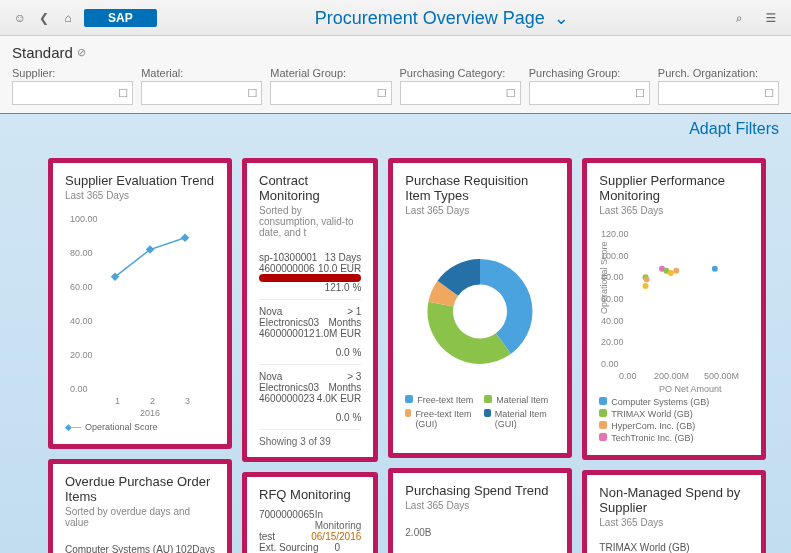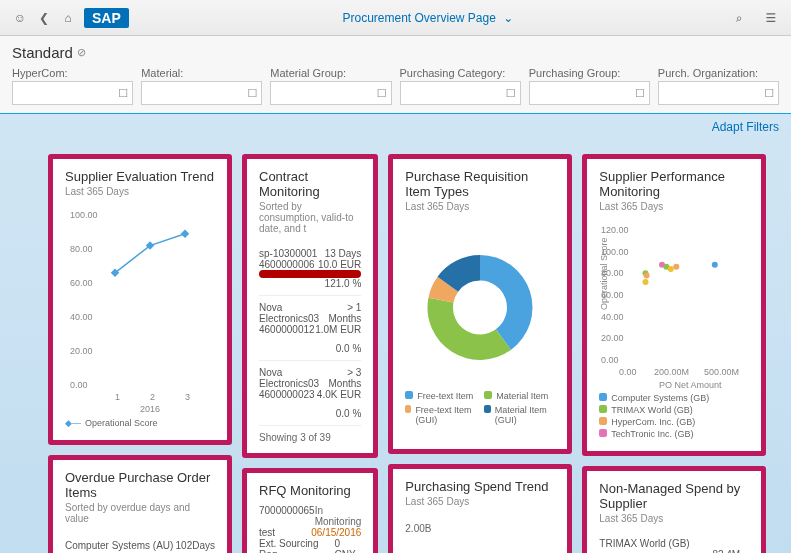--- a/index.html
+++ b/index.html
@@ -1,30 +1,30 @@
 <!DOCTYPE html>
 <html><head>
 <meta charset="utf-8">
 <style>
 *{box-sizing:border-box;margin:0;padding:0;font-family:Arial,Helvetica,sans-serif}
 body{background:linear-gradient(180deg,#d5e8f5 0%,#c0dcf0 100%);font-size:12px;color:#333;width:791px}
 .shell-header{height:36px;background:linear-gradient(180deg,#f5f5f5,#eaeaea);border-bottom:1px solid #ccc;display:flex;align-items:center;padding:0 8px}
 .shell-header .hbtn{width:24px;height:24px;display:flex;align-items:center;justify-content:center;color:#666;cursor:pointer}
-.sap-logo{background:#0070b8;color:#fff;font-weight:bold;font-size:14px;padding:2px 8px;border-radius:2px;margin-left:4px}
-.page-title{flex:1;text-align:center;color:#0070b8;font-size:12px}
+.sap-logo{background:#0070b8;color:#fff;font-weight:bold;font-size:12px;padding:2px 24px;border-radius:2px;margin-left:4px}
+.page-title{flex:1;text-align:center;color:#0070b8;font-size:18px}
 .page-title .dd{color:#0070b8;margin-left:4px}
 .shell-right{display:flex;gap:8px;color:#666}
 .filter-bar{background:#f7f7f7;border-bottom:1px solid #0ea5e9;padding:8px 12px 8px}
 .variant{font-size:15px;color:#333;display:flex;align-items:center;gap:4px;margin-bottom:6px}
 .variant .pin{color:#888;font-size:11px}
 .filters-row{display:flex;gap:8px}
 .filter{flex:1}
 .filter label{display:block;font-size:11px;color:#666;margin-bottom:2px}
 .filter-input{height:24px;border:1px solid #ccc;background:#fff;width:100%;position:relative;display:flex;align-items:center;justify-content:flex-end;padding-right:4px;color:#888;font-size:11px}
-.adapt{text-align:right;padding:6px 12px 10px;font-size:12px}
+.adapt{text-align:right;padding:6px 12px 10px;font-size:16px}
 .adapt a{color:#0070b8;cursor:pointer}
 .cards{padding:10px 48px;display:grid;grid-template-columns:repeat(4,1fr);gap:10px}
 .card{background:#fff;border:5px solid #be185d;border-radius:3px;padding:10px 12px}
 .card h3{font-size:13px;font-weight:normal;color:#333;margin-bottom:2px}
 .card .sub{font-size:10px;color:#888;margin-bottom:8px}
 .legend-item{display:flex;align-items:flex-start;gap:4px;font-size:9px;color:#666;margin-bottom:2px}
 .legend-sw{width:8px;height:8px;border-radius:2px}
 .bar{height:8px;border-radius:4px;background:#ddd;width:100%}
 .bar.red{background:#b00000}
 .cm-item{border-bottom:1px solid #eee;padding:6px 0}
@@ -61,21 +61,21 @@
   </div>
 </div>
 
 <div class="filter-bar">
   <div class="variant">
     <span>Standard</span>
     <span class="pin">⊘</span>
   </div>
   <div class="filters-row" id="filters-row">
       <div class="filter">
-      <label>HyperCom:</label>
+      <label>Supplier:</label>
       <div class="filter-input">☐</div>
     </div>
       <div class="filter">
       <label>Material:</label>
       <div class="filter-input">☐</div>
     </div>
       <div class="filter">
       <label>Material Group:</label>
       <div class="filter-input">☐</div>
     </div>

